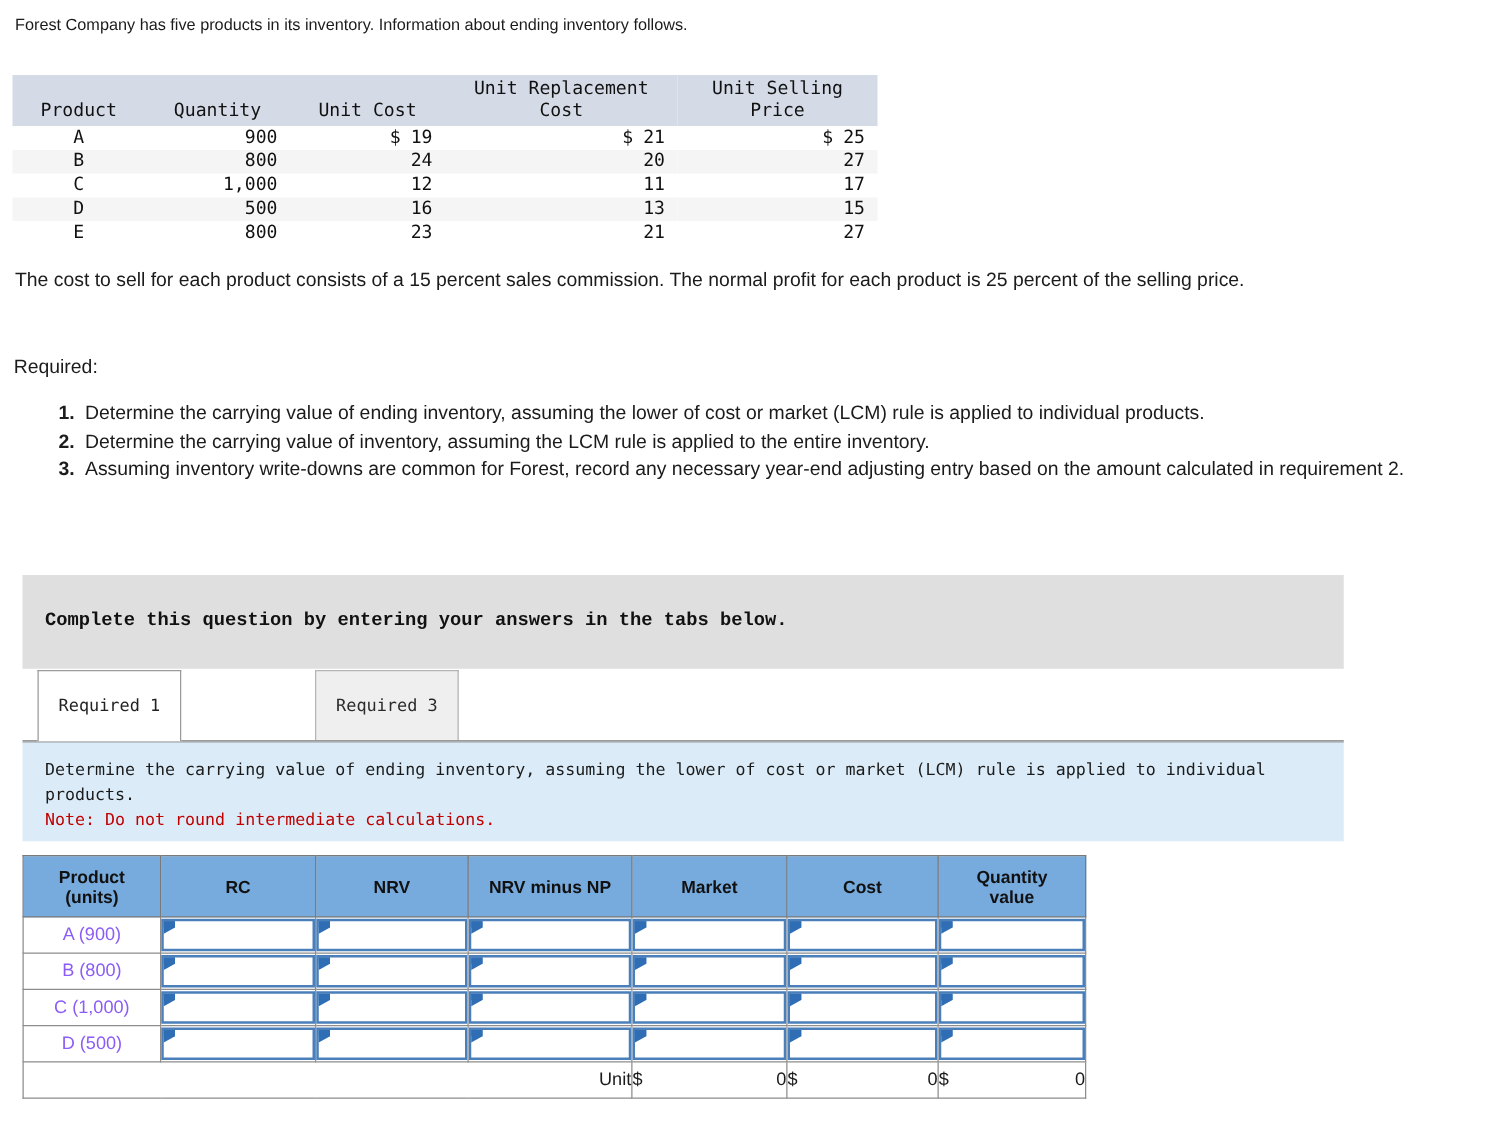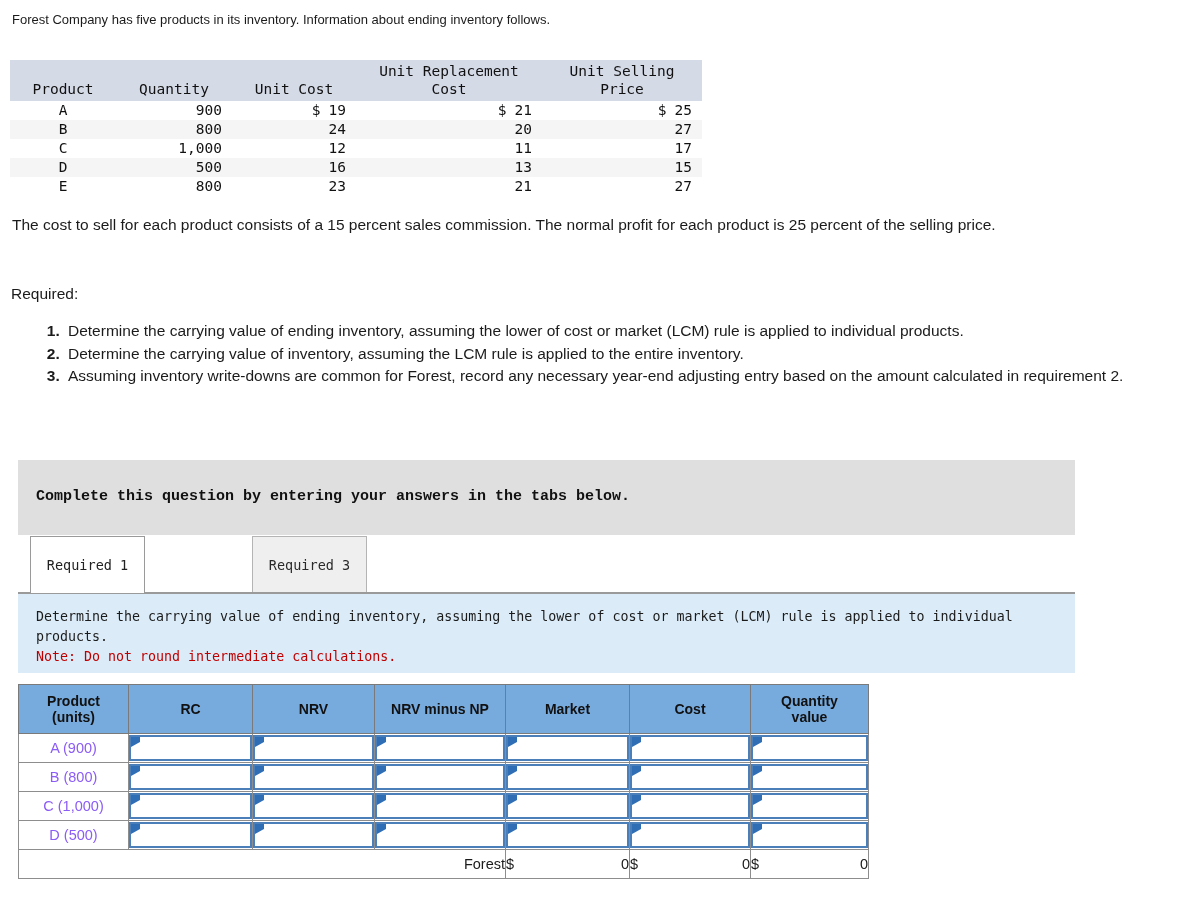--- a/index.html
+++ b/index.html
@@ -528,21 +528,21 @@
             </td>
           <td class="input-cell">
               <div class="inputbox">
                 <span class="tri"></span>
               </div>
             </td>
         </tr>
 
 
         <tr>
-          <td class="total-label" colspan="4">Forest</td>
+          <td class="total-label" colspan="4">Unit</td>
           <td class="total-val">
             <div class="tv-inner">
               <span>$</span>
               <span>0</span>
             </div>
           </td>
           <td class="total-val">
             <div class="tv-inner">
               <span>$</span>
               <span>0</span>

